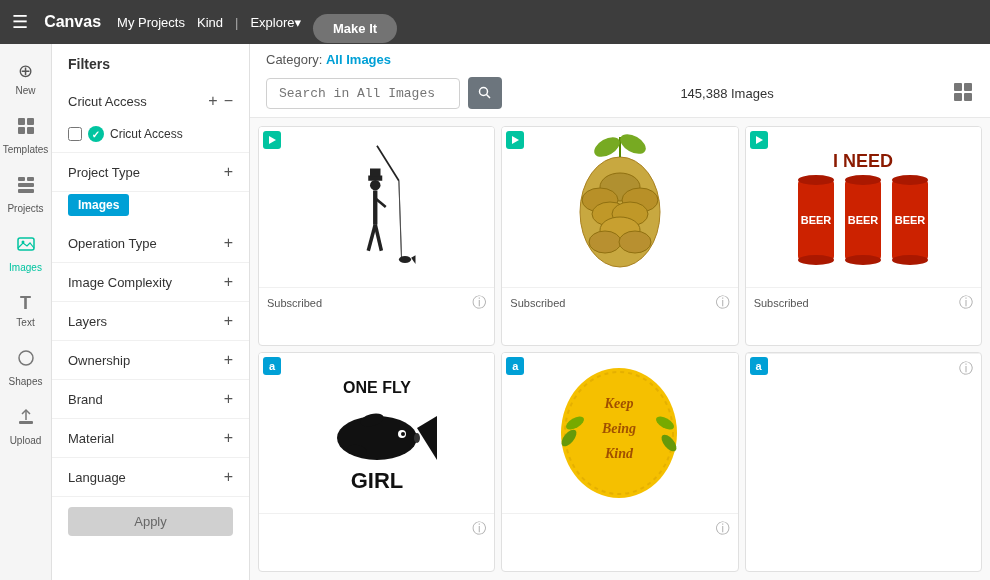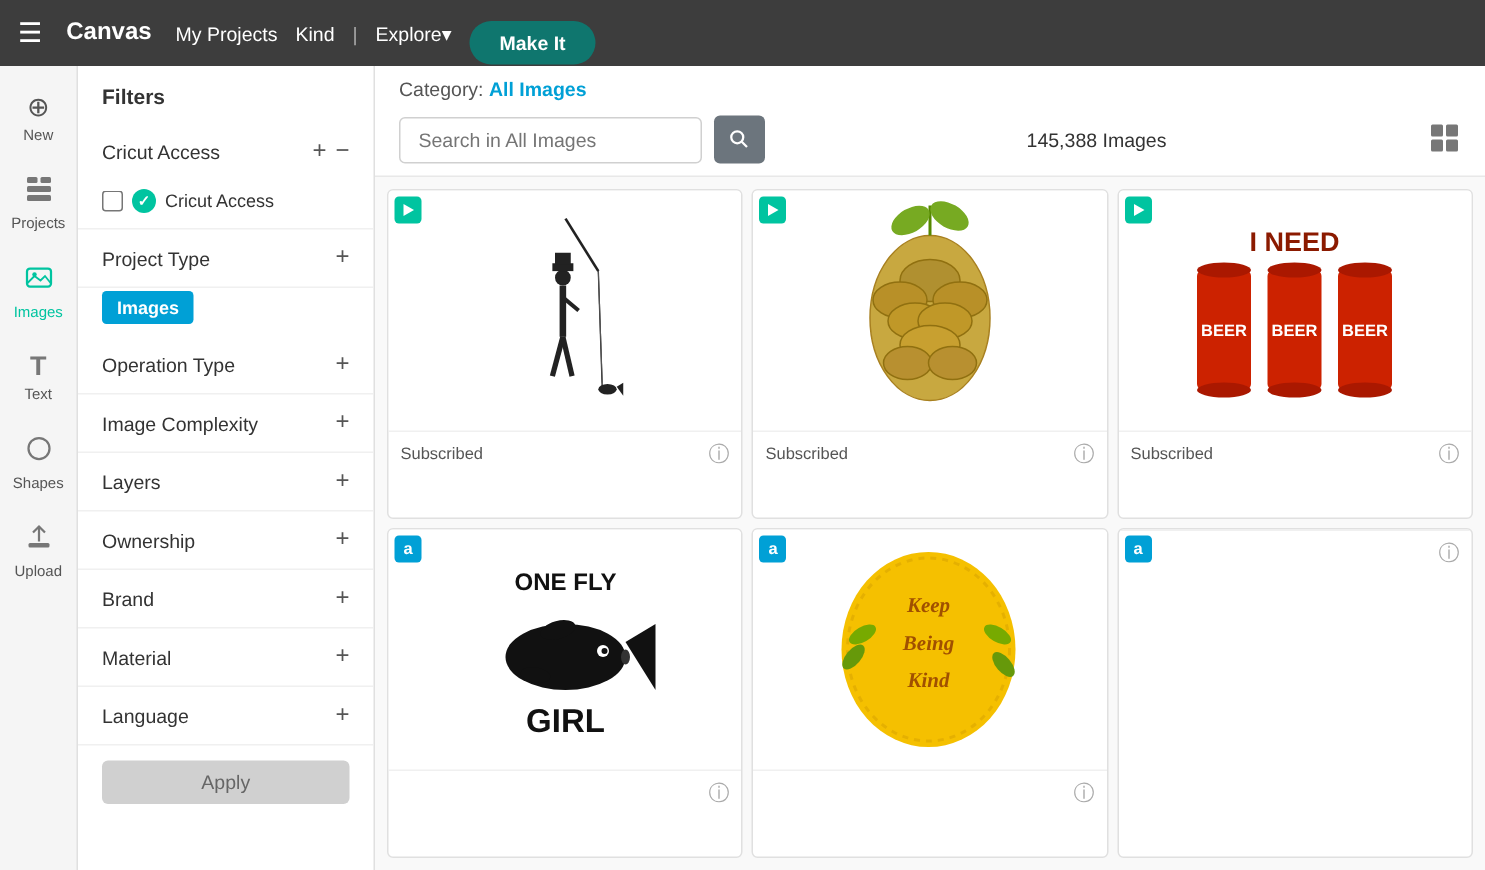--- a/index.html
+++ b/index.html
@@ -10,21 +10,21 @@
       display: flex; align-items: center; background: #3d3d3d; height: 44px;
       padding: 0 12px; gap: 16px;
     }
     .header-menu-icon { color: #fff; font-size: 18px; cursor: pointer; }
     .header-logo { color: #fff; font-size: 16px; font-weight: 600; }
     .header-title { flex: 1; text-align: center; color: #fff; font-size: 15px; }
     .header-actions { display: flex; align-items: center; gap: 12px; }
     .header-btn { color: #fff; background: none; border: none; cursor: pointer; font-size: 13px; }
     .header-divider { color: #aaa; }
     .explore-btn { color: #fff; background: none; border: none; cursor: pointer; font-size: 13px; display: flex; align-items: center; gap: 0; }
-    .make-it-btn { background: #0f766e; color: #fff; border: none; border-radius: 20px; padding: 7px 20px; font-size: 13px; font-weight: 600; cursor: pointer; margin-top: 12px; }
+    .make-it-btn { background: #737373; color: #fff; border: none; border-radius: 20px; padding: 7px 20px; font-size: 13px; font-weight: 600; cursor: pointer; margin-top: 12px; }
 
     
     .sidebar-nav {
       width: 52px; background: #f5f5f5; border-right: 1px solid #e0e0e0;
       display: flex; flex-direction: column; align-items: center; padding-top: 8px; gap: 4px;
     }
     .nav-item {
       display: flex; flex-direction: column; align-items: center; padding: 8px 4px;
       cursor: pointer; color: #555; font-size: 10px; gap: 3px; width: 100%;
       border-radius: 4px;
@@ -54,21 +54,21 @@
     .cricut-access-section { padding: 6px 16px 10px; }
     .checkbox-row { display: flex; align-items: center; gap: 6px; font-size: 12px; color: #333; }
     .checkbox-row input { width: 14px; height: 14px; }
     .access-badge { background: #00c4a0; color: #fff; border-radius: 50%; width: 16px; height: 16px; display: inline-flex; align-items: center; justify-content: center; font-size: 10px; font-weight: bold; }
 
     
     .content { flex: 1; display: flex; flex-direction: column; background: #f9f9f9; overflow: hidden; }
     .category-text { font-size: 13px; color: #555; }
     .search-input {
       flex: 1; padding: 7px 12px; border: 1px solid #d0d0d0; border-radius: 4px;
-      font-size: 13px; outline: none; max-width: 280px;
+      font-size: 13px; outline: none; max-width: 280px; font-family: Liberation Mono, monospace;
     }
     .search-btn {
       background: #6c757d; color: #fff; border: none; border-radius: 4px;
       width: 34px; height: 32px; cursor: pointer; display: flex; align-items: center; justify-content: center;
     }
 
     
     .image-grid {
       flex: 1; overflow-y: auto; padding: 8px 8px;
       display: grid; grid-template-columns: repeat(3, 1fr); gap: 6px;
@@ -114,20 +114,31 @@
     <button class="make-it-btn">Make It</button>
   </div>
 </div>
 
 <div style="display:flex; height: calc(580px - 44px);">
 
   <div class="sidebar-nav">
     <div class="nav-item">
       <span class="nav-icon">⊕</span>
       <span style="font-size:10px">New</span>
+    </div>
+    <div class="nav-item">
+      <span class="nav-icon">
+        <svg width="20" height="20" viewBox="0 0 20 20">
+            <rect x="2" y="2" width="7" height="7" rx="1" fill="#777"></rect>
+            <rect x="11" y="2" width="7" height="7" rx="1" fill="#777"></rect>
+            <rect x="2" y="11" width="7" height="7" rx="1" fill="#777"></rect>
+            <rect x="11" y="11" width="7" height="7" rx="1" fill="#777"></rect>
+          </svg>
+      </span>
+      <span style="font-size:10px">Templates</span>
     </div>
     <div class="nav-item">
       <span class="nav-icon">
         <svg width="20" height="20" viewBox="0 0 20 20">
             <rect x="2" y="2" width="7" height="4" rx="1" fill="#777"></rect>
             <rect x="11" y="2" width="7" height="4" rx="1" fill="#777"></rect>
             <rect x="2" y="8" width="16" height="4" rx="1" fill="#777"></rect>
             <rect x="2" y="14" width="16" height="4" rx="1" fill="#777"></rect>
           </svg>
       </span>

